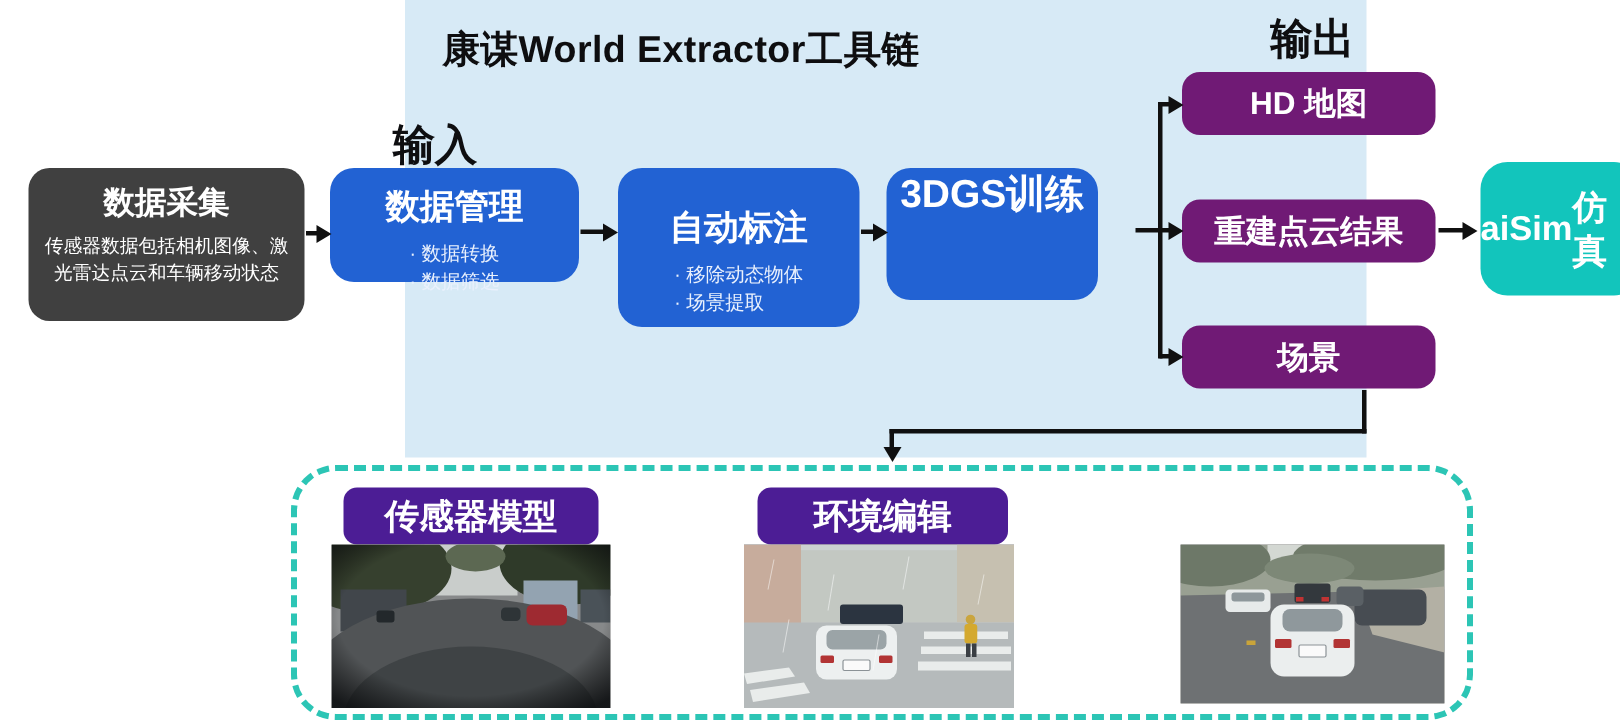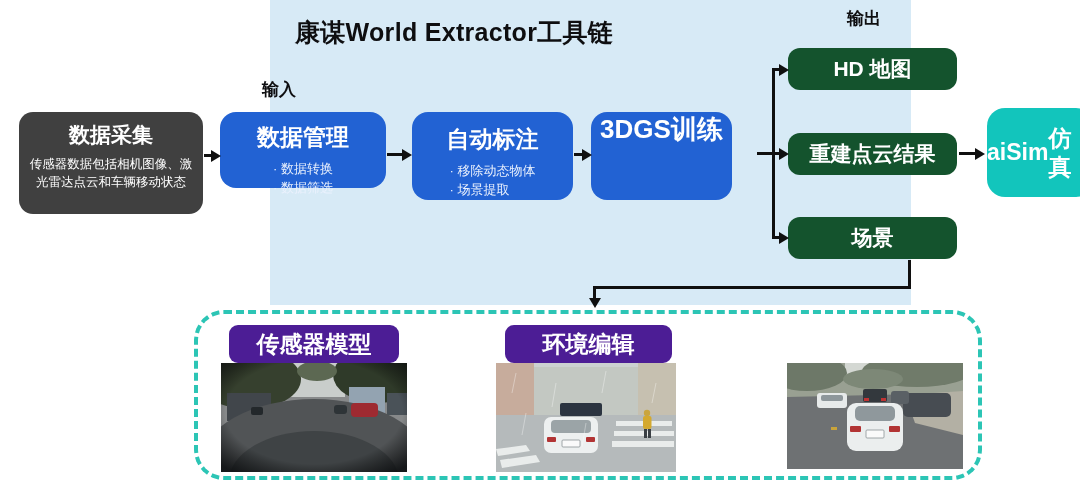--- a/index.html
+++ b/index.html
@@ -2,43 +2,43 @@
 <html><head>
 <meta charset="utf-8">
 <style>
   * { margin:0; padding:0; box-sizing:border-box; }
   body { background:#ffffff; font-family:"Liberation Sans","DejaVu Sans",sans-serif; }
   .canvas { position:relative; width:1080px; height:483px; background:#ffffff; overflow:hidden;margin-left:16px; }
 
   
   .panel { position:absolute; left:254px; top:0; width:641px; height:305px; background:#d7eaf6; }
   .panel-title { position:absolute; left:279px; top:16px; font-size:25px; font-weight:bold; color:#0e0e10; letter-spacing:.3px; }
-  .io-label { position:absolute; font-size:17px; font-weight:bold; color:#0e0e10; }
+  .io-label { position:absolute; font-size:28px; font-weight:bold; color:#0e0e10; }
   .io-input  { left:246px; top:78px; }
   .io-output { left:831px; top:7px; }
 
   
   .navy-box { position:absolute; left:3px; top:112px; width:184px; height:102px;
               background:#404040; border-radius:14px; color:#fff; text-align:center; padding:9px 10px 0; }
   .navy-box .t { font-size:21px; font-weight:bold; margin-bottom:6px; }
   .navy-box .d { font-size:12.5px; line-height:1.45; }
 
   
   .blue-box { position:absolute; background:#2262d3; border-radius:16px; color:#fff; text-align:center; }
   .step-title { font-size:23px; font-weight:bold; }
   .box-dm { left:204px; top:112px; width:166px; height:76px; padding-top:10px; }
-  .box-aa { left:396px; top:112px; width:161px; height:88px; padding-top:12px; }
+  .box-aa { left:396px; top:112px; width:161px; height:106px; padding-top:24px; }
   .box-3d { left:575px; top:112px; width:141px; height:88px; display:flex; align-items:flex-start; justify-content:center;
             font-size:26px; font-weight:bold; }
   .bullets { margin-top:7px; text-align:left; display:inline-block; }
   .bullet { font-size:13px; line-height:1.45; color:#eaf1fd; }
   .bullet::before { content:"·  "; }
 
   
-  .out-box { position:absolute; left:772px; width:169px; height:42px; background:#14532d; border-radius:12px;
+  .out-box { position:absolute; left:772px; width:169px; height:42px; background:#701a75; border-radius:12px;
              color:#fff; display:flex; align-items:center; justify-content:center; font-size:21px; font-weight:bold; }
   .out-1 { top:48px; } .out-2 { top:133px; } .out-3 { top:217px; }
 
   
   .teal-box { position:absolute; left:971px; top:108px; width:107px; height:89px; background:#12c5bc; border-radius:18px;
               color:#fff; display:flex; flex-direction:row; align-items:center; justify-content:center;
               font-weight:bold; font-size:23px; line-height:1.25; }
 
   
   .hline { position:absolute; height:3px; background:#101010; }

